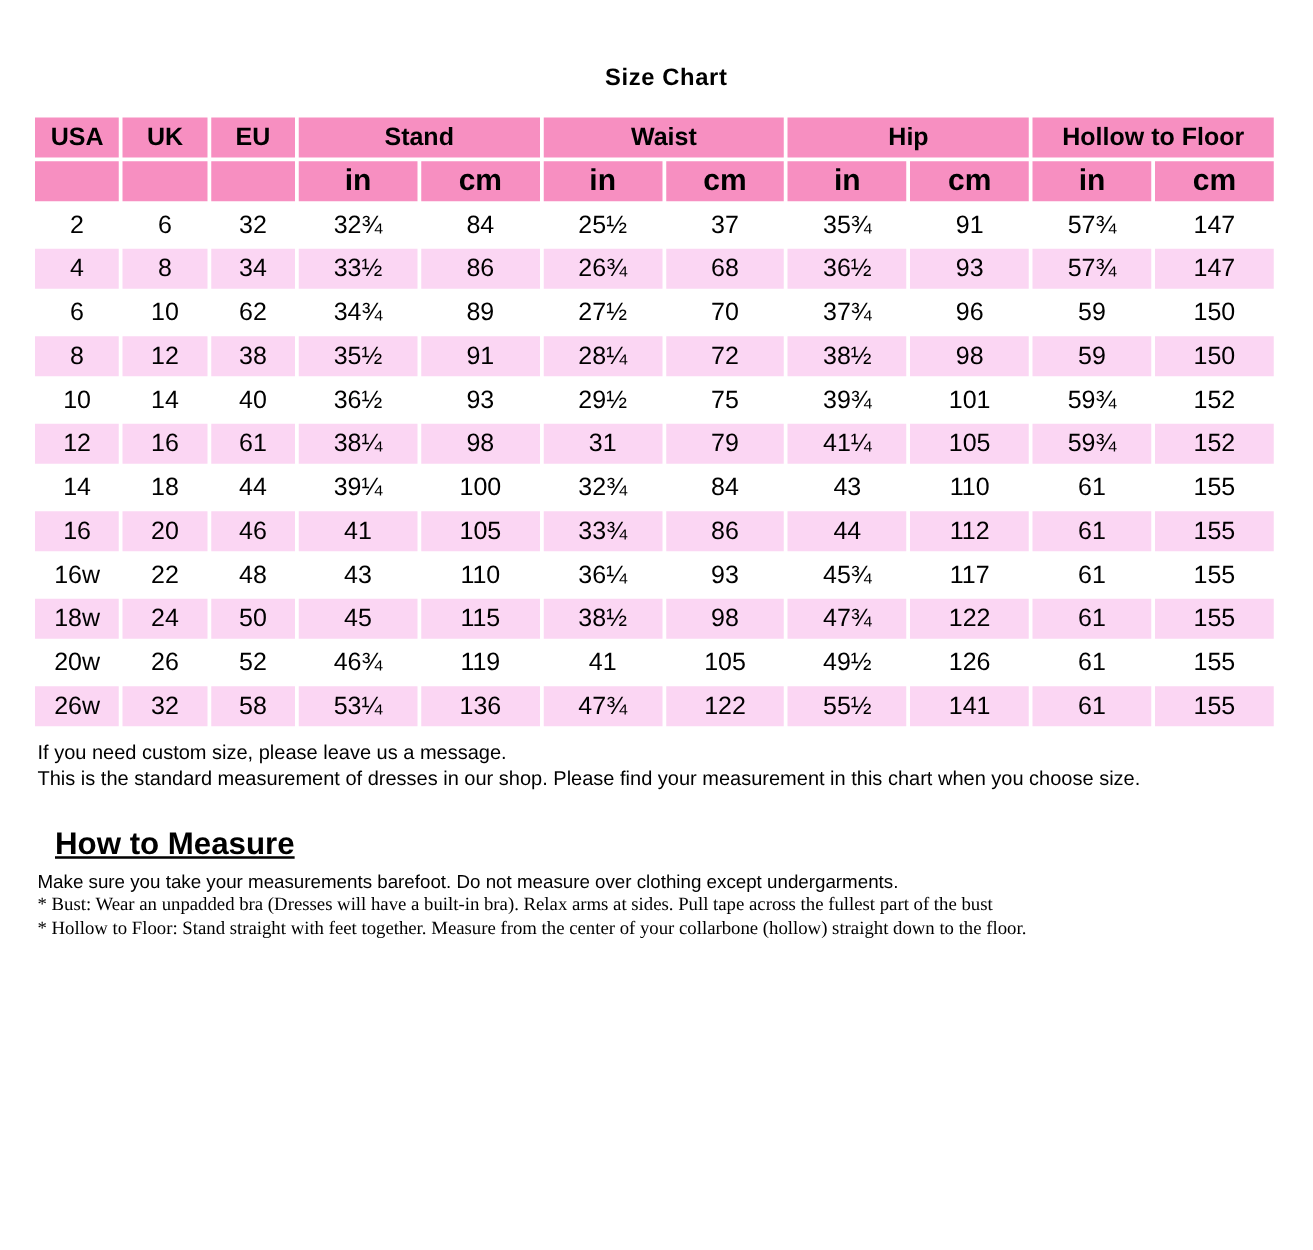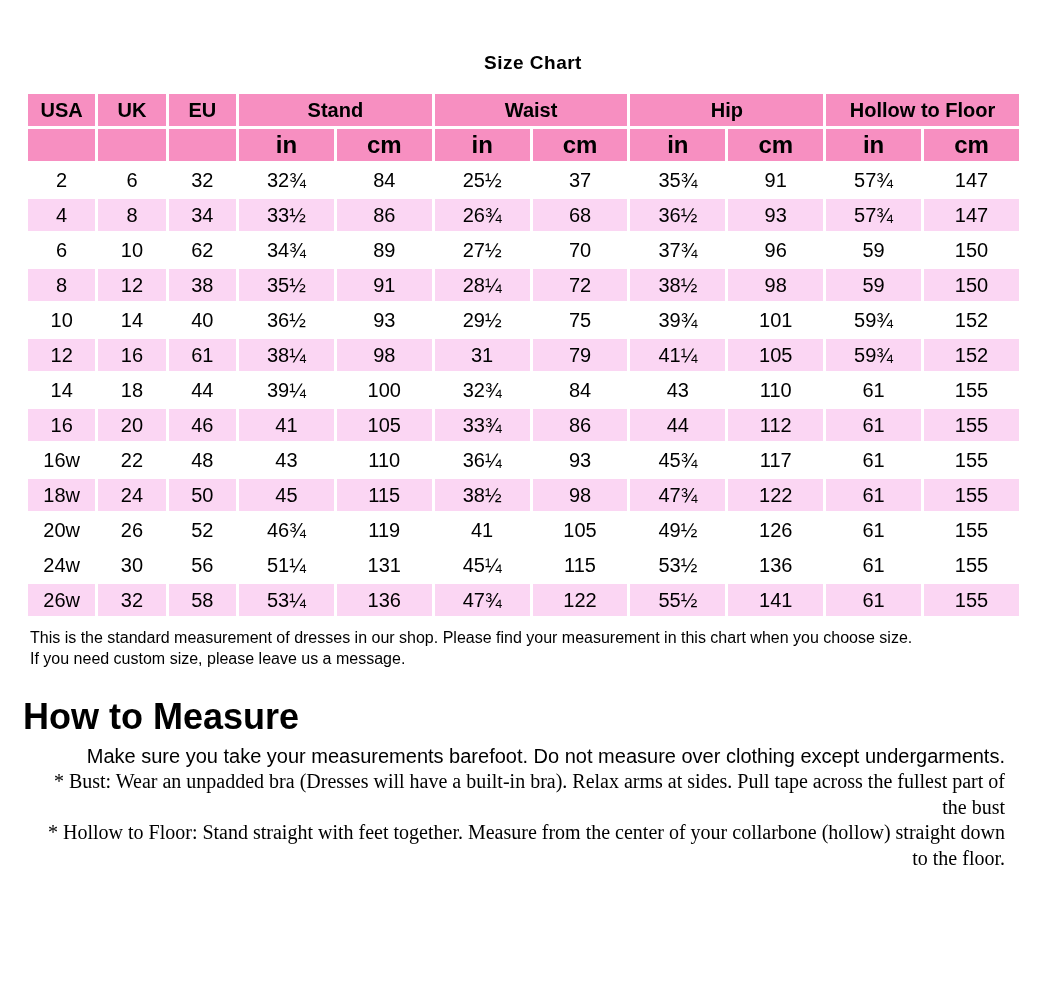--- a/index.html
+++ b/index.html
@@ -48,30 +48,30 @@
   tbody td { background: #ffffff; font-weight: normal; }
   tbody tr.alt td { background: var(--row-pink, #FBD6F3); }
 
   .notes {
     margin: 9px 0 0 30px;
     width: 975px;
     font-size: 16px;
     line-height: 1.3;
   }
   .howto-heading {
-    margin: 26px 0 6px 23px;
-    font-size: 36px;
+    margin: 26px 0 6px 44px;
+    font-size: 25px;
     font-weight: bold;
+    text-decoration: underline;
   }
   .howto {
     margin: 0 0 12px 30px;
     width: 975px;
-    font-size: 20px;
+    font-size: 15px;
     line-height: 1.28;
-    text-align: right;
   }
   .howto p { margin: 0; }
   .howto p.hang { padding-left: 12px; text-indent: -12px; font-family: Liberation Serif, serif; }
 </style>
 </head>
 <body>
 
 <div class="page">
 
   <div class="title">Size Chart</div>
@@ -251,52 +251,39 @@
           <td>52</td>
           <td>46¾</td>
           <td>119</td>
           <td>41</td>
           <td>105</td>
           <td>49½</td>
           <td>126</td>
           <td>61</td>
           <td>155</td>
         </tr>
-        <tr>
-          <td>24w</td>
-          <td>30</td>
-          <td>56</td>
-          <td>51¼</td>
-          <td>131</td>
-          <td>45¼</td>
-          <td>115</td>
-          <td>53½</td>
-          <td>136</td>
-          <td>61</td>
-          <td>155</td>
-        </tr>
         <tr class="alt">
           <td>26w</td>
           <td>32</td>
           <td>58</td>
           <td>53¼</td>
           <td>136</td>
           <td>47¾</td>
           <td>122</td>
           <td>55½</td>
           <td>141</td>
           <td>61</td>
           <td>155</td>
         </tr>
       </tbody>
   </table>
 
   <div class="notes">
+    <div>If you need custom size, please leave us a message.</div>
     <div>This is the standard measurement of dresses in our shop. Please find your measurement in this chart when you choose size.</div>
-    <div>If you need custom size, please leave us a message.</div>
   </div>
 
   <div class="howto-heading">How to Measure</div>
 
   <div class="howto">
     <p>Make sure you take your measurements barefoot. Do not measure over clothing except undergarments.</p>
     <p class="hang">* Bust: Wear an unpadded bra (Dresses will have a built-in bra). Relax arms at sides. Pull tape across the fullest part of the bust</p>
     <p class="hang">* Hollow to Floor: Stand straight with feet together. Measure from the center of your collarbone (hollow) straight down to the floor.</p>
   </div>
 

